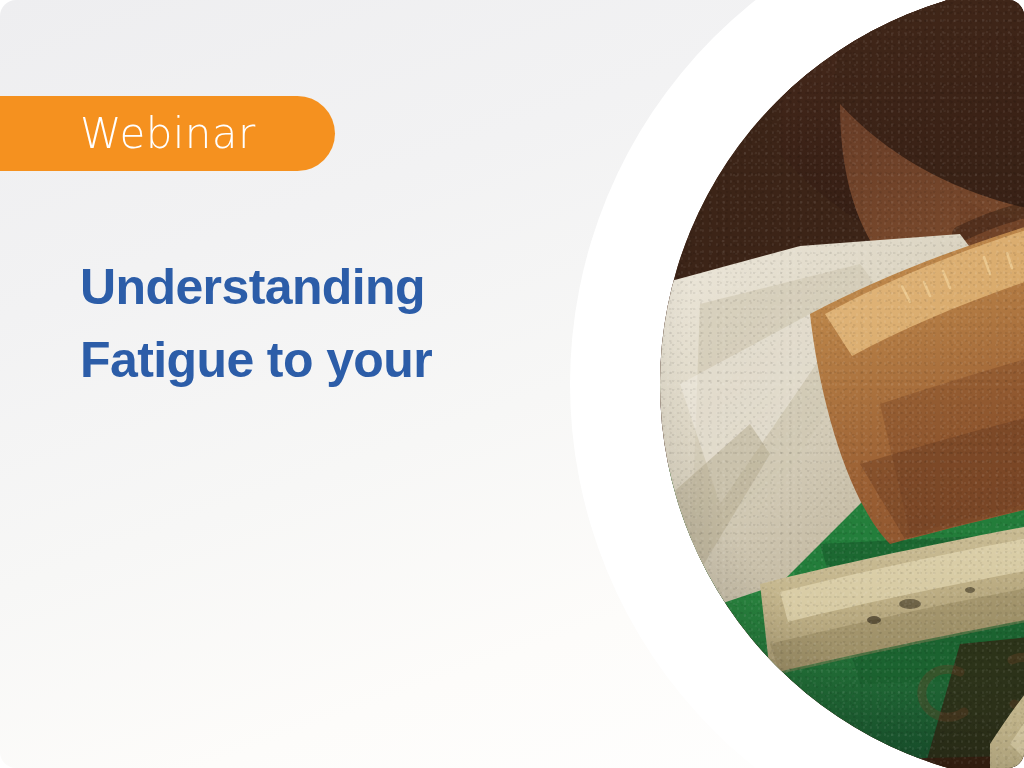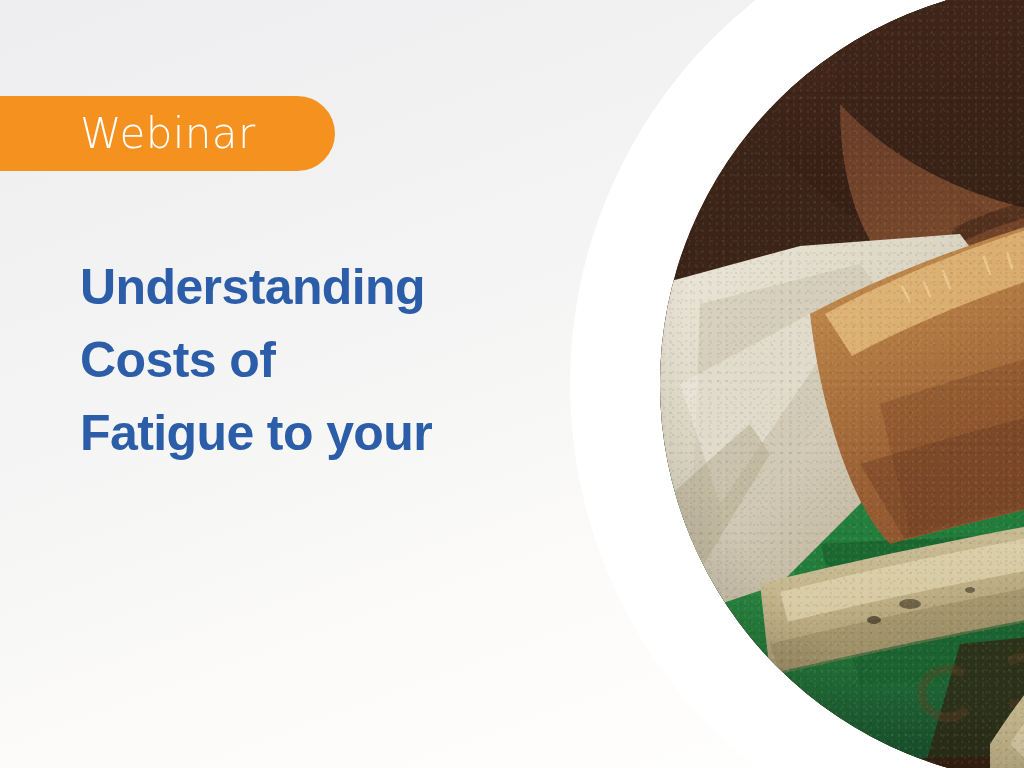--- a/index.html
+++ b/index.html
@@ -14,20 +14,21 @@
     position:relative;
     width:1024px; height:768px;
     overflow:hidden;
     background:
       linear-gradient(160deg,
         #eeeef0 0%,
         #f2f2f3 28%,
         #f7f7f6 52%,
         #fdfcfa 74%,
         #ffffff 100%);
+    border-radius: 16px;
   }
 
   
   .white-disc {
     position:absolute;
     left:570px; top:-106px;
     width:980px; height:980px;
     border-radius:50%;
     background:#ffffff;
   }
@@ -241,17 +242,16 @@
     </svg>
     <div class="photo-grain"></div>
   </div>
 
   <div class="badge">
     <span class="badge-label">Webinar</span>
   </div>
 
   <h1 class="headline">
     <span class="ln">Understanding</span>
-    <span class="ln">Costs of</span>
     <span class="ln">Fatigue to your</span>
   </h1>
 
 </div>
 
 </body></html>

